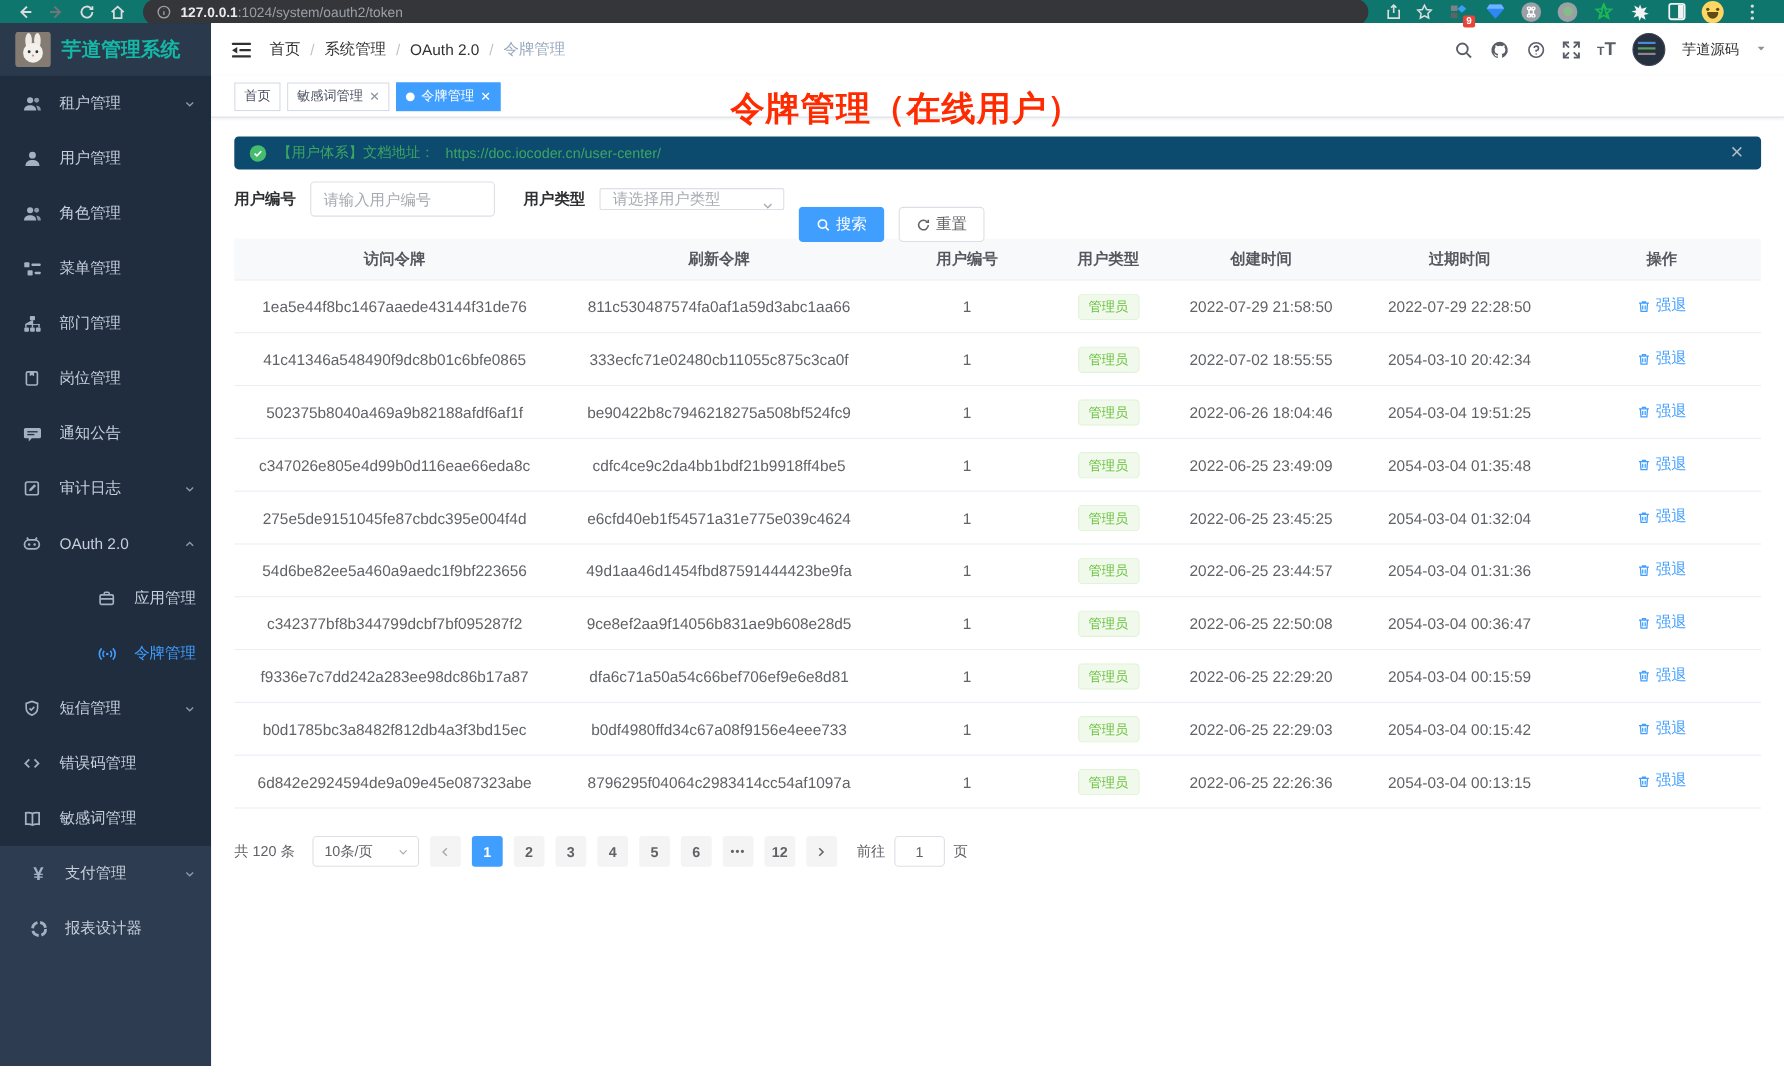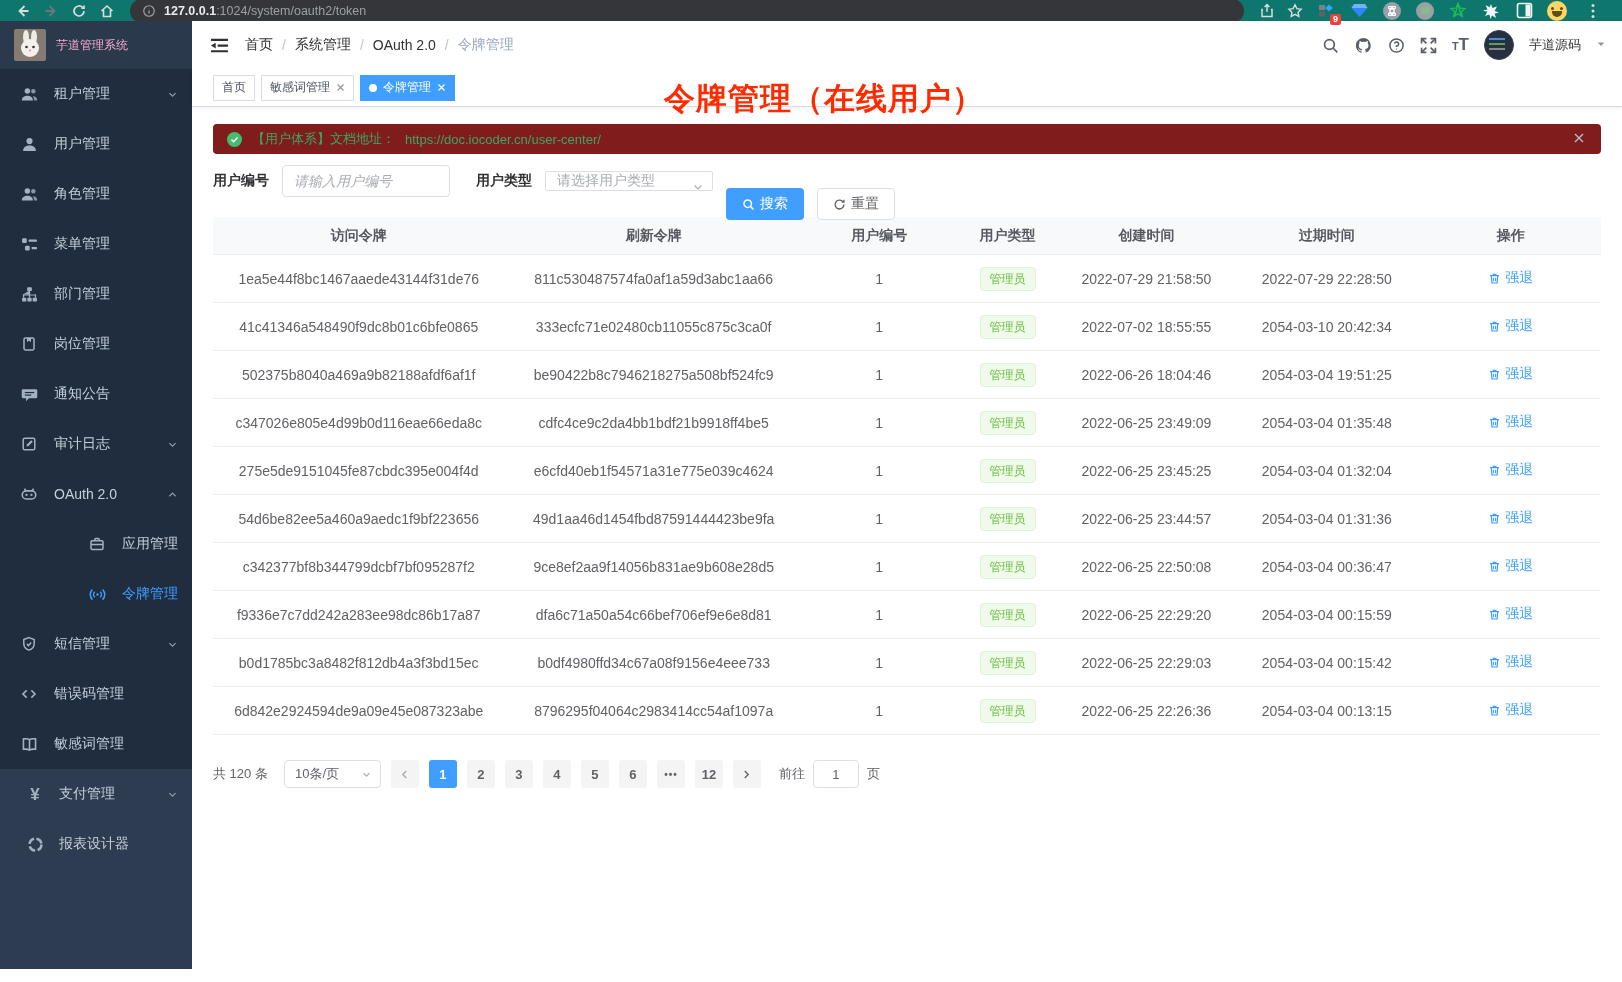--- a/index.html
+++ b/index.html
@@ -21,21 +21,21 @@
   .emoji-face:before { content:""; position:absolute; left:4px; top:6px; width:3px; height:3px; border-radius:50%; background:#5f4b14; box-shadow:9px 0 0 #5f4b14; }
   .emoji-face:after { content:""; position:absolute; left:5px; top:10px; width:10px; height:6px; border-radius:0 0 10px 10px; background:#5f4b14; }
 
   
   .app { display:flex; height:948px; }
 
   
   .sidebar { width:192px; flex:0 0 192px; background:#1f2d3f; display:flex; flex-direction:column; }
   .logo-row { height:48px; background:#2b394d; display:flex; align-items:center; gap:10px; padding:0 14px; flex:0 0 48px; }
   .logo-img { width:32px; height:32px; border-radius:3px; background:#8a8178; position:relative; overflow:hidden; flex:0 0 32px; }
-  .logo-title { color:#f9a8d4; font-size:12px; font-weight:normal; white-space:nowrap; }
+  .logo-title { color:#14b8a6; font-size:18px; font-weight:bold; white-space:nowrap; }
   .menu { flex:0 0 auto; }
   .mi { height:50px; display:flex; align-items:center; gap:16px; padding:0 14px 0 20px; font-size:14px; color:#c6cfdb; cursor:pointer; }
   .mi .micon { width:18px; height:18px; color:#a3b2c2; display:flex; align-items:center; justify-content:center; flex:0 0 18px; }
   .mi .chev { margin-left:auto; color:#8d9aab; display:flex; }
   .mi.sub { padding-left:24px;justify-content:flex-end; }
   .mi.active, .mi.active .micon { color:#409eff; }
   .menu-bottom { background:#2d3c50; flex:1; }
   .menu-bottom .mi { padding-left:26px; gap:15px; }
   .yen-glyph { font-size:17px; font-weight:bold; line-height:1; }
 
@@ -60,28 +60,28 @@
   
   .tabsbar { height:38px; flex:0 0 38px; border-bottom:1px solid #d8dce5; box-shadow:0 1px 3px rgba(0,21,41,.08); display:flex; align-items:center; gap:6px; padding:0 0 0 21px; }
   .tab { height:26px; border:1px solid #d8dce5; background:#fff; color:#495060; font-size:12px; display:flex; align-items:center; gap:6px; padding:0 8px; cursor:pointer; }
   .tab .tab-x { display:flex; color:#90979e; }
   .tab.active { background:#409eff; border-color:#409eff; color:#fff; }
   .tab.active .tab-x { color:#fff; }
   .tab-dot { width:8px; height:8px; border-radius:50%; background:#fff; }
 
   
   .content { padding:17px 21px 0 21px; }
-  .alert { height:30px; background:#7f1d1d; border-radius:4px; display:flex; align-items:center; gap:10px; padding:0 14px; font-size:13px; color:#3da564; position:relative; margin-bottom:11px; }
+  .alert { height:30px; background:#0c4a6e; border-radius:4px; display:flex; align-items:center; gap:10px; padding:0 14px; font-size:13px; color:#3da564; position:relative; margin-bottom:11px; }
   .alert-check { width:15px; height:15px; border-radius:50%; background:#44bd6e; color:#fff; font-size:10px; display:flex; align-items:center; justify-content:center; flex:0 0 15px; }
   .alert-link { color:#3da564; text-decoration:none; }
   .alert-close { position:absolute; right:16px; top:8px; color:#b4bcc6; display:flex; cursor:pointer; }
 
   .filters { display:flex; align-items:center; height:32px; margin-bottom:20px; font-size:14px; }
   .f-label { font-weight:bold; color:#303133; margin-right:13px; white-space:nowrap; }
-  .f-input { width:168px; height:32px; border:1px solid #dcdfe6; border-radius:4px; padding:0 11px; font-size:14px; color:#606266; font-family:inherit;font-style:italic; }
+  .f-input { width:168px; height:32px; border:1px solid #dcdfe6; border-radius:4px; padding:0 11px; font-size:14px; color:#606266; font-family:inherit; }
   .f-input::placeholder { color:#a8abb2; }
   .f-select { width:168px; height:20px; border:1px solid #dcdfe6; border-radius:2px; padding:0 26px 0 11px; display:flex; align-items:center; position:relative; cursor:pointer;font-family:Liberation Mono, monospace; }
   .f-select .ph { color:#a8abb2; font-size:14px; white-space:nowrap; }
   .f-select .sel-chev { position:absolute; right:8px; top:9px; color:#a8abb2; display:flex; }
   .gap24 { width:26px; flex:0 0 26px; }
   .btn { height:32px; border-radius:4px; font-size:14px; display:flex; align-items:center; gap:5px; padding:0 15px; cursor:pointer; border:1px solid transparent; font-family:inherit;margin-top:46px; }
   .btn-primary { background:#409eff; color:#fff; margin-left:13px; }
   .btn-plain { background:#fff; color:#606266; border-color:#dcdfe6; margin-left:13px; }
 
   

